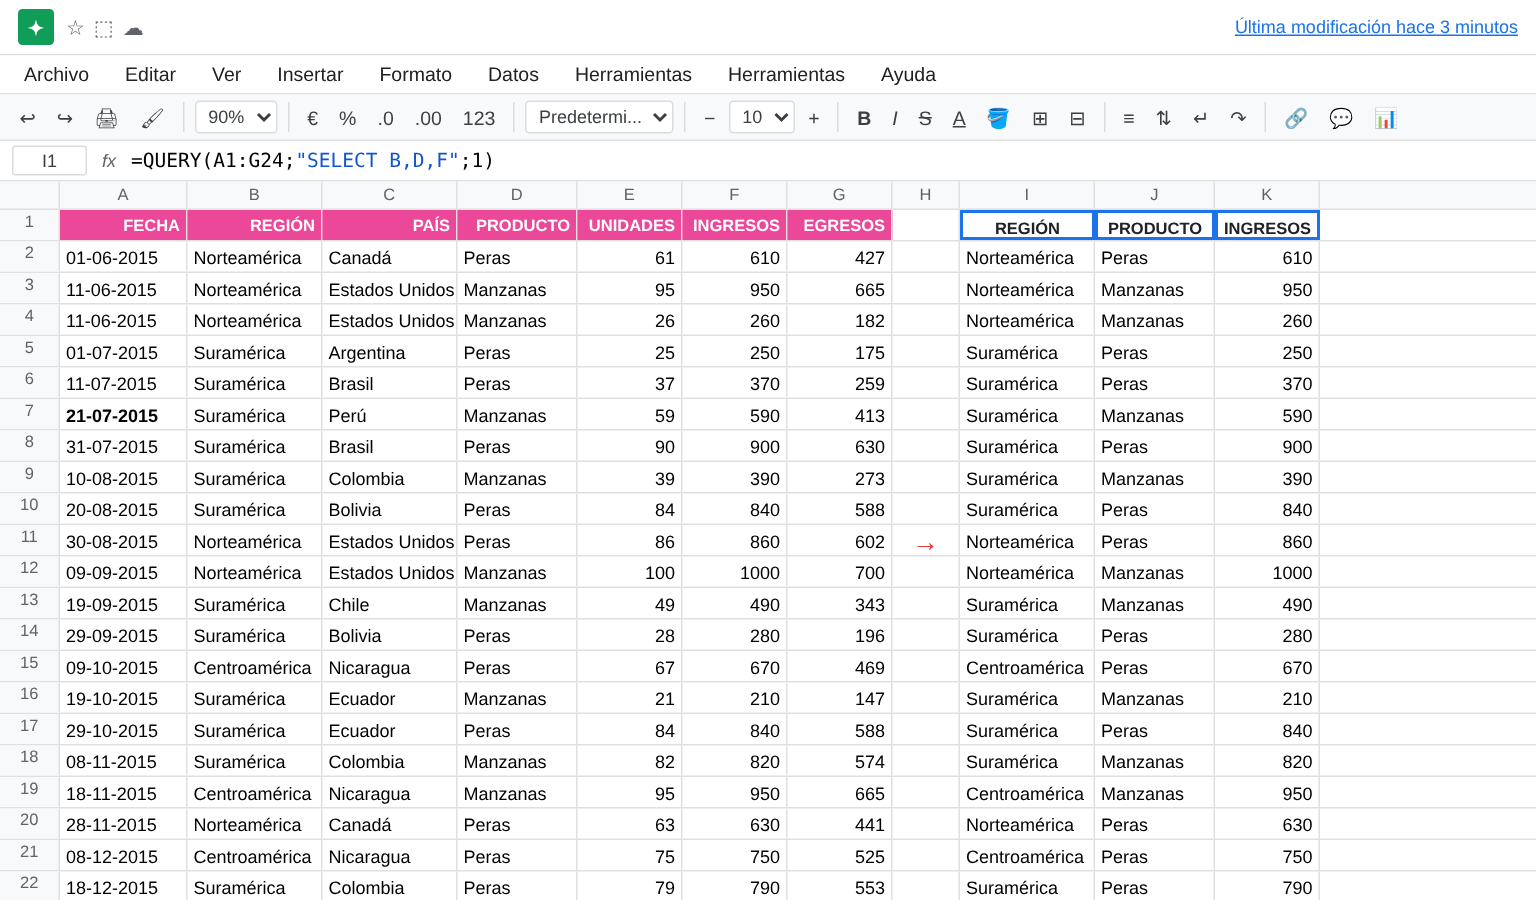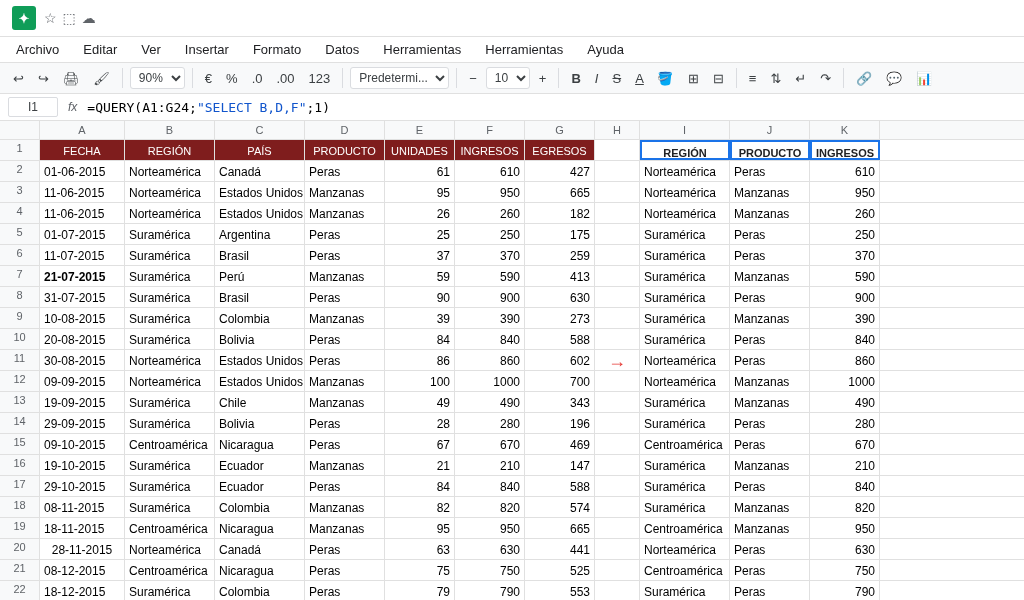--- a/index.html
+++ b/index.html
@@ -75,22 +75,22 @@
     }
     .cell {
       border-right: 1px solid #e0e0e0; padding: 2px 4px;
       font-size: 12px; white-space: nowrap; overflow: hidden;
       line-height: 18px; height: 20px;
     }
     .cell-right { text-align: right; }
 
     
     .header-cell {
-      background: #7f1d1d; color: #fff; font-weight: normal;
-      text-align: center; font-size: 11px;
+      background: #ec4899; color: #fff; font-weight: bold;
+      text-align: right; font-size: 11px;
     }
 
     
     .result-header {
       background: #fff; color: #202124; font-weight: bold;
       text-align: center; font-size: 11px;
       border: 2px solid #1a73e8 !important;
     }
 
     
@@ -111,20 +111,21 @@
 
 <div class="title-bar">
   <div class="sheets-icon">
     <span>✦</span>
   </div>
   <div class="title-icons">
     <span>☆</span>
     <span>⬚</span>
     <span>☁</span>
   </div>
+  <span class="last-mod">Última modificación hace 3 minutos</span>
 </div>
 
 <div class="menu-bar" id="menu-bar-el">
     <span class="menu-item">Archivo</span>
     <span class="menu-item">Editar</span>
     <span class="menu-item">Ver</span>
     <span class="menu-item">Insertar</span>
     <span class="menu-item">Formato</span>
     <span class="menu-item">Datos</span>
     <span class="menu-item">Herramientas</span>
@@ -461,21 +462,21 @@
         <div class="cell col-e cell-right" style="width: 70px; min-width: 70px;">95</div>
         <div class="cell col-f cell-right" style="width: 70px; min-width: 70px;">950</div>
         <div class="cell col-g cell-right" style="width: 70px; min-width: 70px;">665</div>
         <div class="cell col-h" style="width: 45px; min-width: 45px;"></div>
         <div class="cell col-i" style="width: 90px; min-width: 90px;">Centroamérica</div>
         <div class="cell col-j" style="width: 80px; min-width: 80px;">Manzanas</div>
         <div class="cell col-k cell-right" style="width: 70px; min-width: 70px;">950</div>
       </div>
       <div class="sheet-row">
         <div class="row-num">20</div>
-        <div class="cell col-a" style="width: 85px; min-width: 85px; text-align: center;">28-11-2015</div>
+        <div class="cell col-a" style="width: 85px; min-width: 85px;">28-11-2015</div>
         <div class="cell col-b" style="width: 90px; min-width: 90px;">Norteamérica</div>
         <div class="cell col-c" style="width: 90px; min-width: 90px;">Canadá</div>
         <div class="cell col-d" style="width: 80px; min-width: 80px;">Peras</div>
         <div class="cell col-e cell-right" style="width: 70px; min-width: 70px;">63</div>
         <div class="cell col-f cell-right" style="width: 70px; min-width: 70px;">630</div>
         <div class="cell col-g cell-right" style="width: 70px; min-width: 70px;">441</div>
         <div class="cell col-h" style="width: 45px; min-width: 45px;"></div>
         <div class="cell col-i" style="width: 90px; min-width: 90px;">Norteamérica</div>
         <div class="cell col-j" style="width: 80px; min-width: 80px;">Peras</div>
         <div class="cell col-k cell-right" style="width: 70px; min-width: 70px;">630</div>

